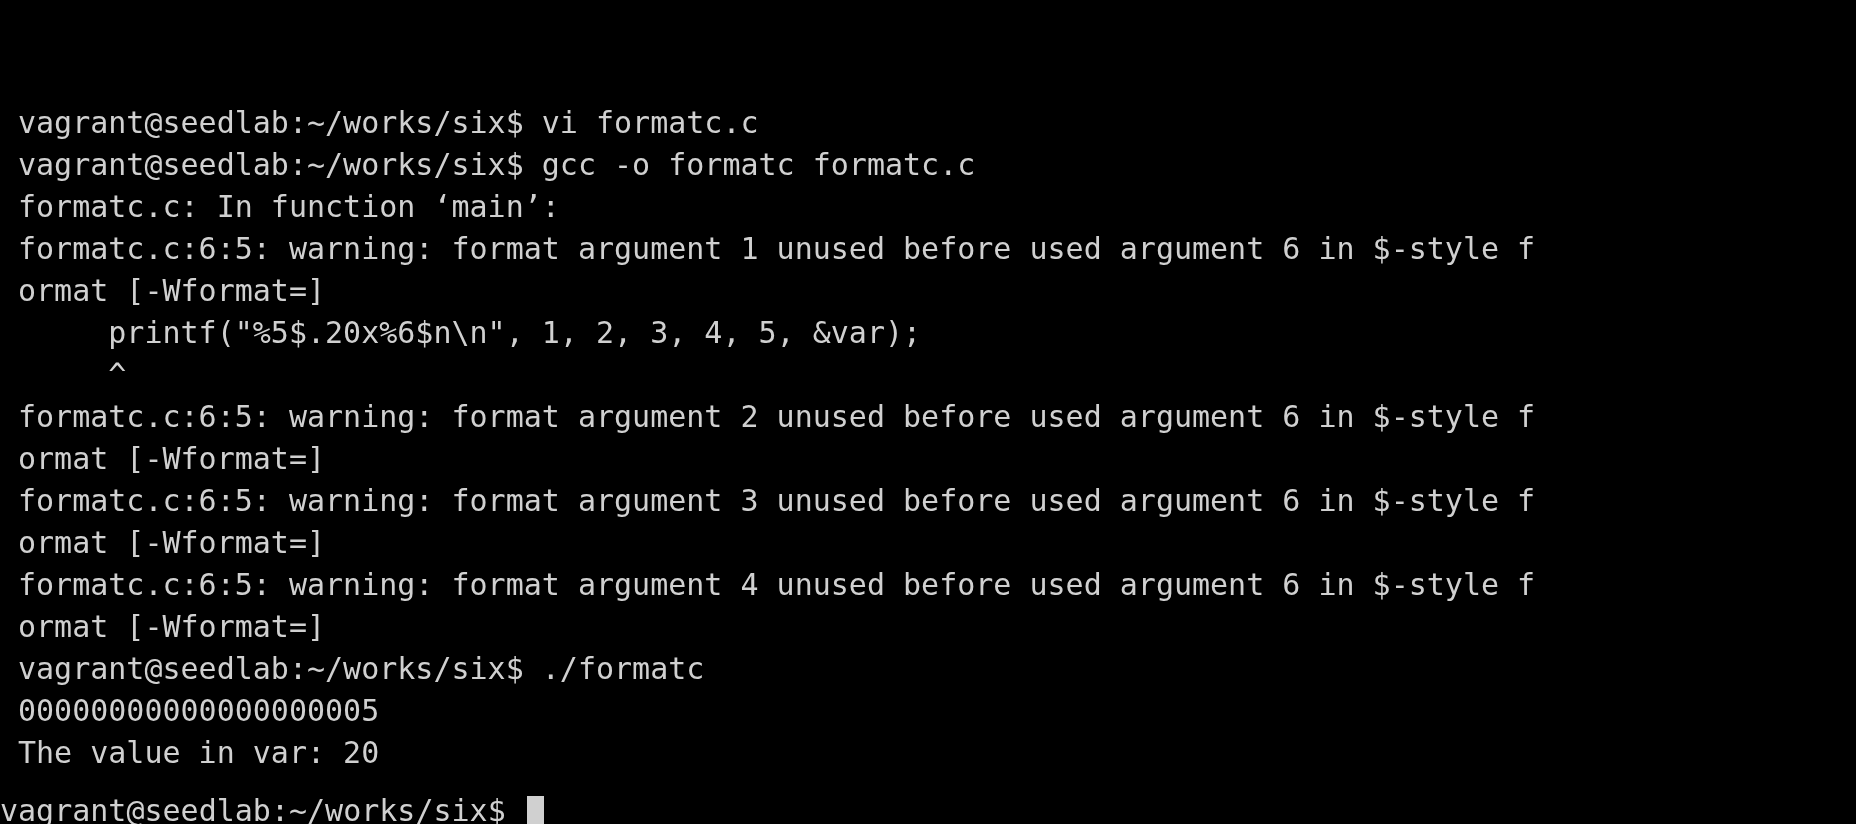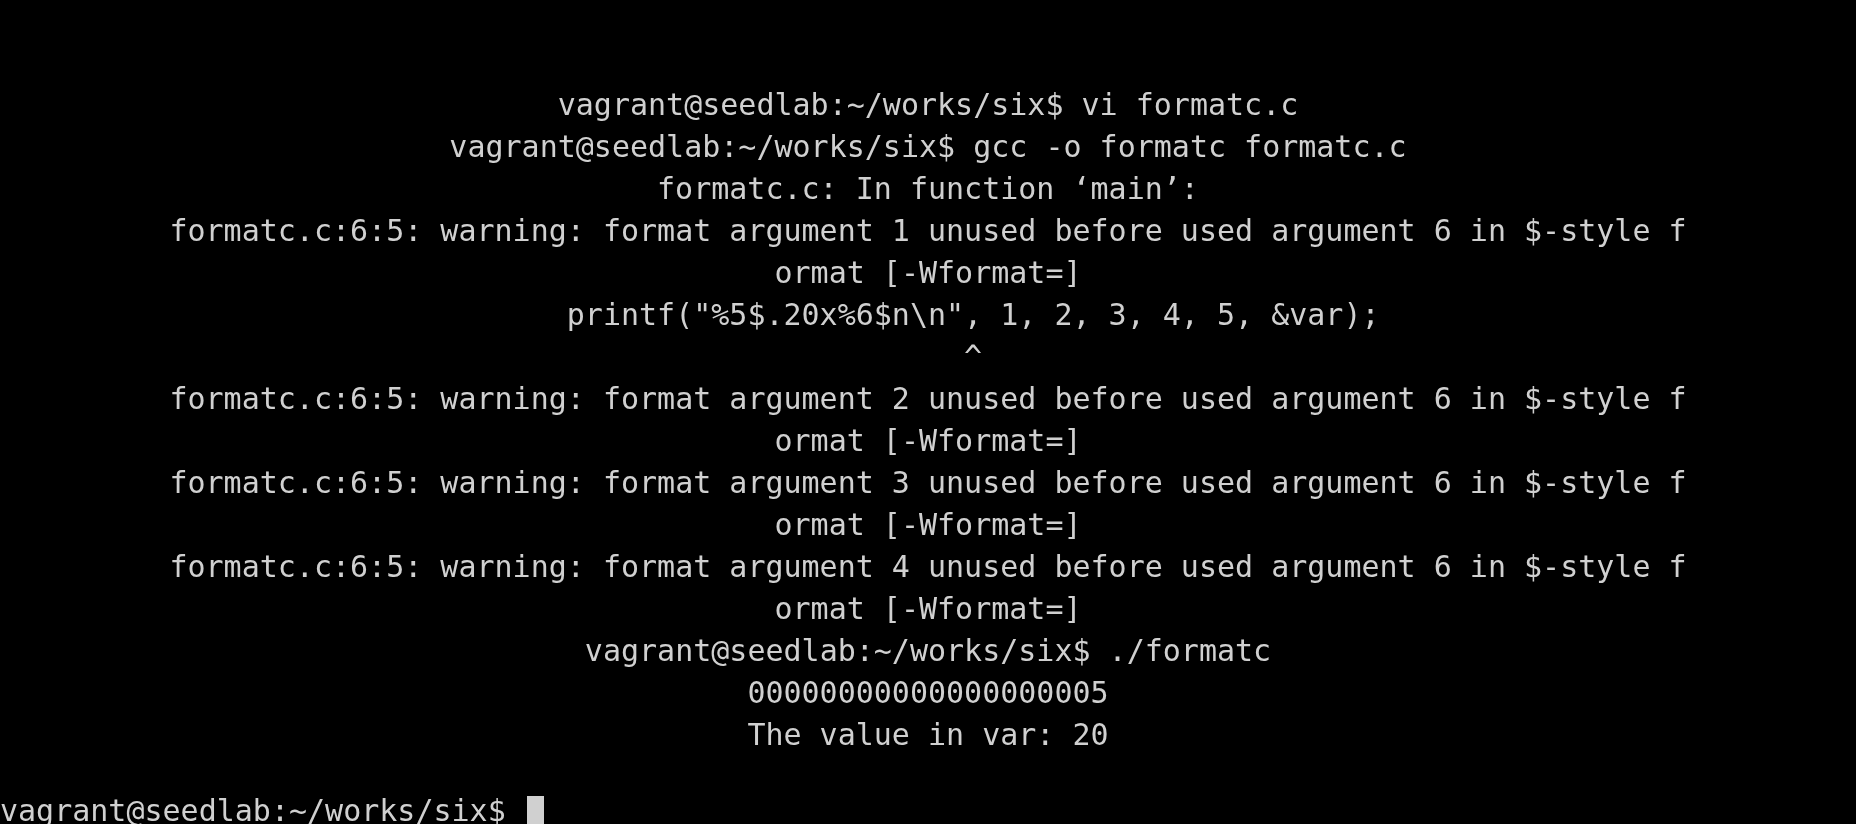--- a/index.html
+++ b/index.html
@@ -15,26 +15,25 @@
   }
   #terminal {
     width: 1856px;
     height: 824px;
     background: #000000;
     color: #d0d0d0;
     font-family: "DejaVu Sans Mono", "Liberation Mono", monospace;
     font-size: 30px;
     line-height: 42px;
     letter-spacing: 0px;
-    padding: 0;
+    padding: 18px;
     box-sizing: border-box;
     overflow: hidden;
     position: relative;
     white-space: pre;
-    text-align: center;
   }
   .tline {
     display: block;
     height: 42px;
     line-height: 42px;
     white-space: pre;
     margin: 0;
     padding: 0;
     font-family: "DejaVu Sans Mono", "Liberation Mono", monospace;
   }

